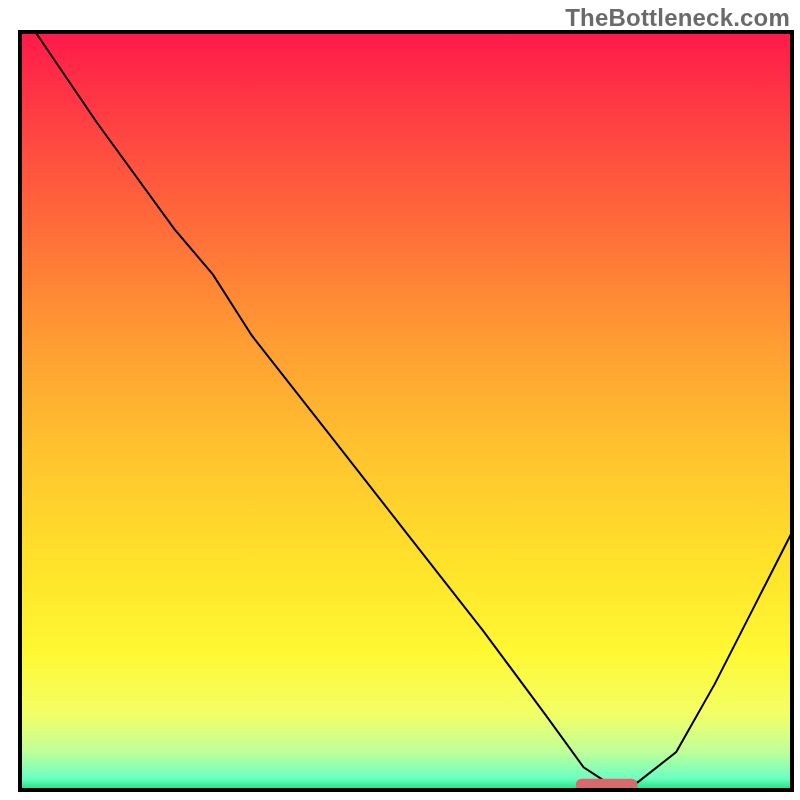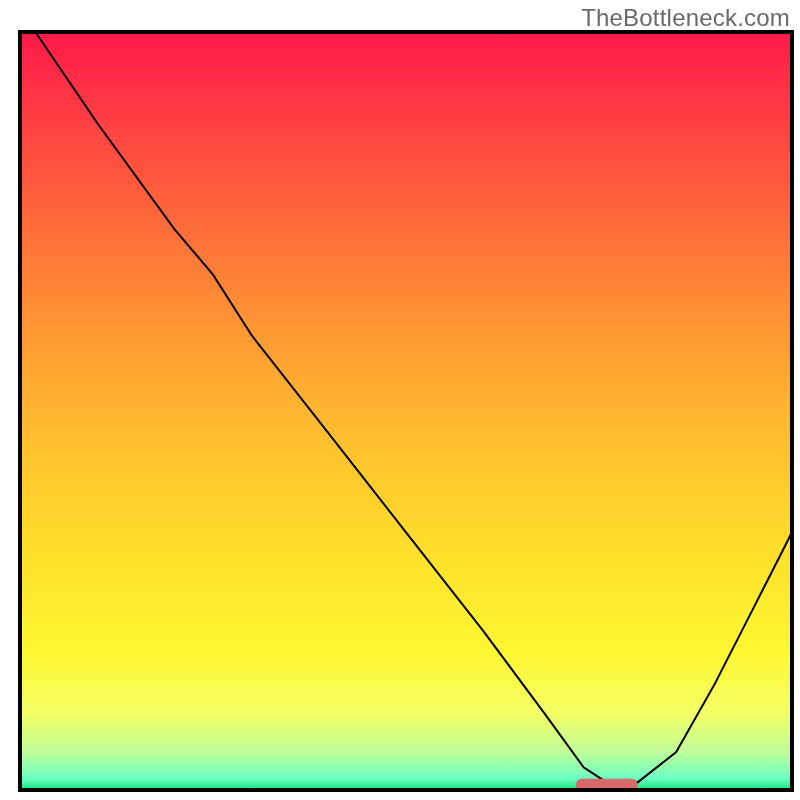--- a/index.html
+++ b/index.html
@@ -14,21 +14,21 @@
   .stage {
     position: relative;
     width: 800px;
     height: 800px;
   }
   .watermark {
     position: absolute;
     top: 4px;
     right: 10px;
     font-size: 24px;
-    font-weight: 400;
+    font-weight: 700;
     color: #6a6a6a;
     letter-spacing: 0.2px;
     user-select: none;
   }
   svg.plot {
     position: absolute;
     left: 0;
     top: 0;
     width: 800px;
     height: 800px;

